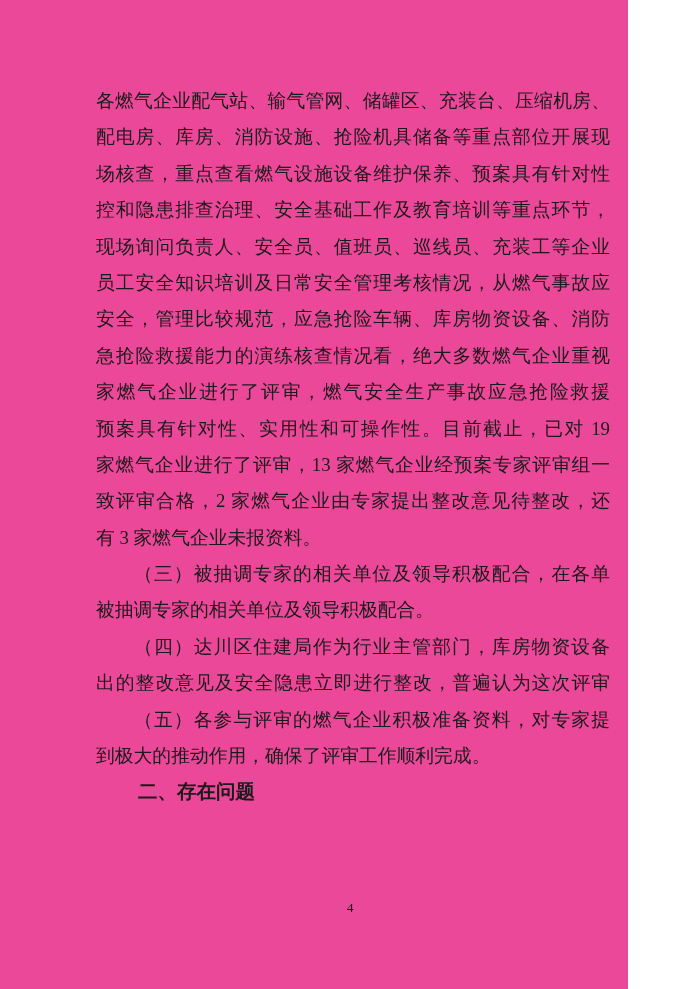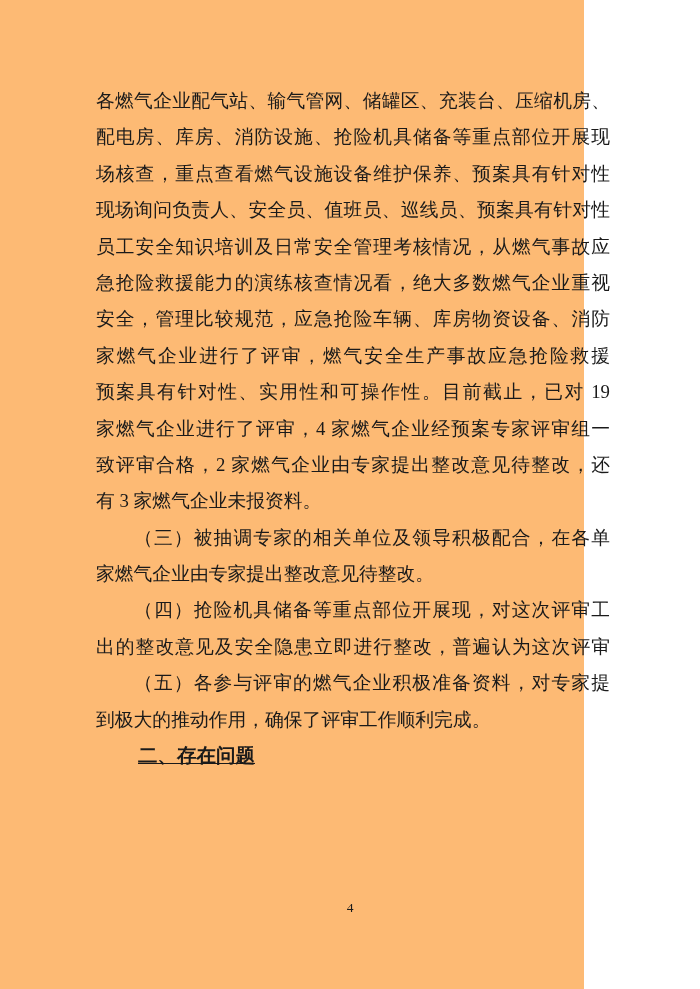--- a/index.html
+++ b/index.html
@@ -5,23 +5,23 @@
   html, body {
     margin: 0;
     padding: 0;
     width: 700px;
     height: 989px;
     background: #ffffff;
     overflow: hidden;
   }
   .page {
     position: relative;
-    width: 584px;
+    width: 628px;
     height: 989px;
-    background: #fdba74;
+    background: #ec4899;
     font-family: "Liberation Serif", "DejaVu Serif", serif;
     color: #1a1a1a;
   }
   .body-text {
     position: absolute;
     left: 96px;
     top: 83px;
     width: 514px;
   }
   .tline {
@@ -44,21 +44,20 @@
   
   .indent {
     text-indent: 38px;
   }
   .heading {
     font-weight: 700;
     text-align: left;
     text-align-last: left;
     text-indent: 42px;
     font-size: 19.5px;
-    text-decoration: underline;
   }
   .footer {
     position: absolute;
     left: 0;
     top: 898px;
     width: 700px;
     text-align: center;
   }
   .pagenum {
     font-size: 13.5px;
@@ -67,32 +66,33 @@
   }
 </style>
 </head>
 <body>
 
 <div class="page">
   <div class="body-text">
     <div class="tline fill">各燃气企业配气站、输气管网、储罐区、充装台、压缩机房、</div>
     <div class="tline fill">配电房、库房、消防设施、抢险机具储备等重点部位开展现</div>
     <div class="tline fill">场核查，重点查看燃气设施设备维护保养、预案具有针对性</div>
-    <div class="tline fill">现场询问负责人、安全员、值班员、巡线员、预案具有针对性</div>
+    <div class="tline fill">控和隐患排查治理、安全基础工作及教育培训等重点环节，</div>
+    <div class="tline fill">现场询问负责人、安全员、值班员、巡线员、充装工等企业</div>
     <div class="tline fill">员工安全知识培训及日常安全管理考核情况，从燃气事故应</div>
+    <div class="tline fill">安全，管理比较规范，应急抢险车辆、库房物资设备、消防</div>
     <div class="tline fill">急抢险救援能力的演练核查情况看，绝大多数燃气企业重视</div>
-    <div class="tline fill">安全，管理比较规范，应急抢险车辆、库房物资设备、消防</div>
     <div class="tline fill">家燃气企业进行了评审，燃气安全生产事故应急抢险救援</div>
     <div class="tline fill">预案具有针对性、实用性和可操作性。目前截止，已对 19</div>
-    <div class="tline fill">家燃气企业进行了评审，4 家燃气企业经预案专家评审组一</div>
+    <div class="tline fill">家燃气企业进行了评审，13 家燃气企业经预案专家评审组一</div>
     <div class="tline fill">致评审合格，2 家燃气企业由专家提出整改意见待整改，还</div>
     <div class="tline short">有 3 家燃气企业未报资料。</div>
     <div class="tline fill indent">（三）被抽调专家的相关单位及领导积极配合，在各单</div>
-    <div class="tline short">家燃气企业由专家提出整改意见待整改。</div>
-    <div class="tline fill indent">（四）抢险机具储备等重点部位开展现，对这次评审工</div>
+    <div class="tline short">被抽调专家的相关单位及领导积极配合。</div>
+    <div class="tline fill indent">（四）达川区住建局作为行业主管部门，库房物资设备</div>
     <div class="tline fill">出的整改意见及安全隐患立即进行整改，普遍认为这次评审</div>
     <div class="tline fill indent">（五）各参与评审的燃气企业积极准备资料，对专家提</div>
     <div class="tline short">到极大的推动作用，确保了评审工作顺利完成。</div>
     <div class="tline heading">二、存在问题</div>
   </div>
 
   <div class="footer">
     <span class="pagenum">4</span>
   </div>
 </div>

